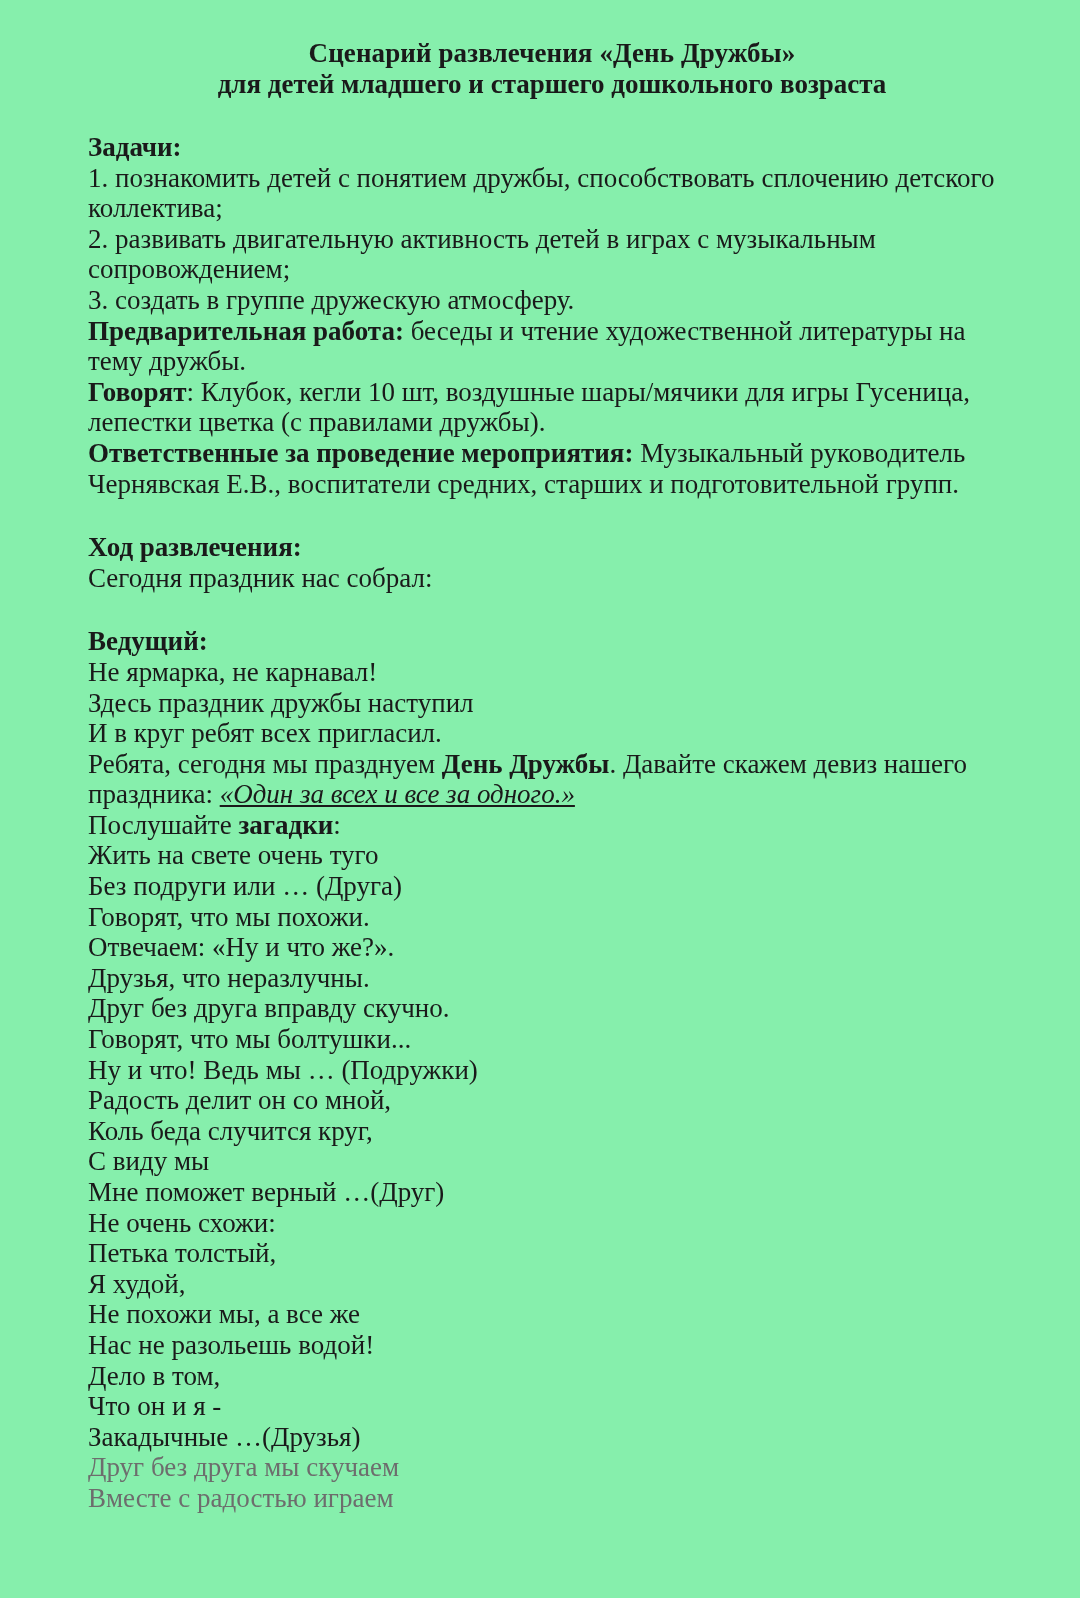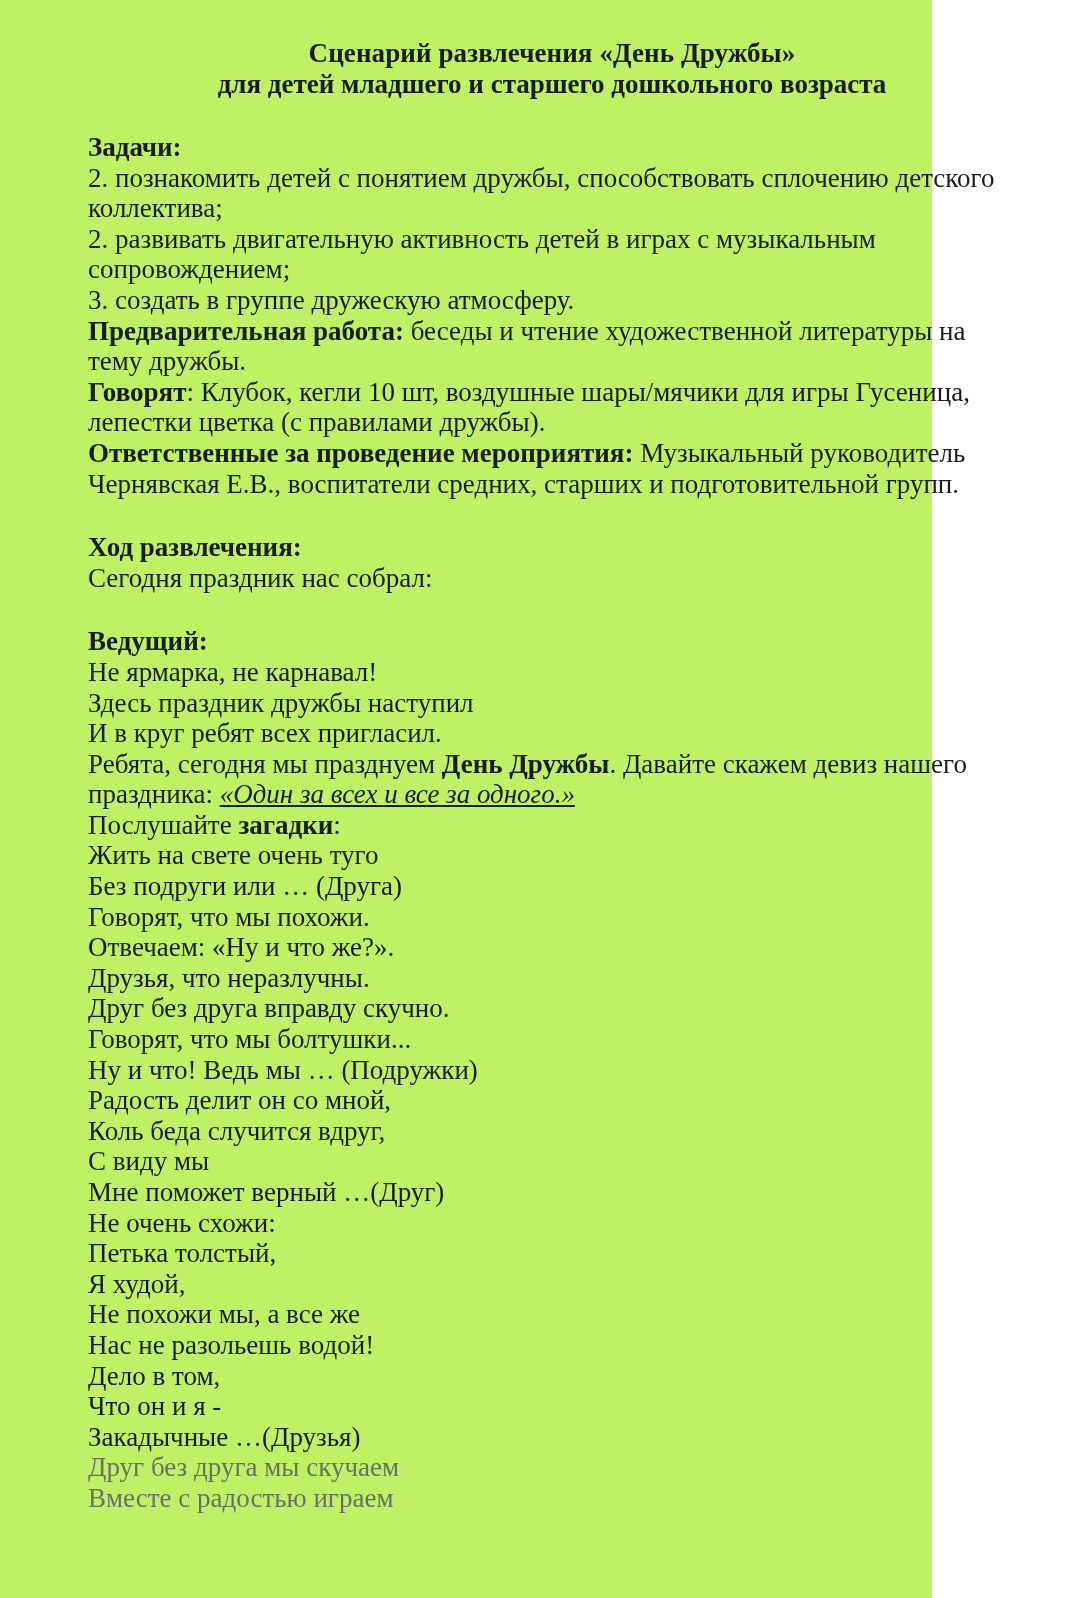--- a/index.html
+++ b/index.html
@@ -12,23 +12,23 @@
     width: 1080px;
     height: 1598px;
     overflow: hidden;
     font-family: "Liberation Serif", "DejaVu Serif", serif;
     color: #1a1a1a;
     -webkit-font-smoothing: antialiased;
   }
 
   .page {
     position: relative;
-    width: 932px;
+    width: 1080px;
     height: 1598px;
-    background: #bef264;
+    background: #86efac;
     box-sizing: border-box;
     padding: 0;
   }
 
   .doc-body {
     position: absolute;
     left: 88px;
     top: 38px;
     width: 928px;
   }
@@ -77,21 +77,21 @@
 
     <div class="title-block">
       <span class="title-line title-line-1">Сценарий развлечения «День Дружбы»</span>
       <span class="title-line title-line-2">для детей младшего и старшего дошкольного возраста</span>
     </div>
 
     <div class="content">
 
       <p class="para b">Задачи:</p>
 
-      <p class="para">2. познакомить детей с понятием дружбы, способствовать сплочению детского коллектива;</p>
+      <p class="para">1. познакомить детей с понятием дружбы, способствовать сплочению детского коллектива;</p>
 
       <p class="para">2. развивать двигательную активность детей в играх с музыкальным сопровождением;</p>
 
       <p class="para">3. создать в группе дружескую атмосферу.</p>
 
       <p class="para"><span class="b">Предварительная работа:</span><span> беседы и чтение художественной литературы на тему дружбы.</span></p>
 
       <p class="para"><span class="b">Говорят</span><span>: Клубок, кегли 10 шт, воздушные шары/мячики для игры Гусеница, лепестки цветка (с правилами дружбы).</span></p>
 
       <p class="para"><span class="b">Ответственные за проведение мероприятия:</span><span> Музыкальный руководитель Чернявская Е.В., воспитатели средних, старших и подготовительной групп.</span></p>
@@ -111,21 +111,21 @@
 
       <p class="para">Жить на свете очень туго</p>
       <p class="para">Без подруги или … (Друга)</p>
       <p class="para">Говорят, что мы похожи.</p>
       <p class="para">Отвечаем: «Ну и что же?».</p>
       <p class="para">Друзья, что неразлучны.</p>
       <p class="para">Друг без друга вправду скучно.</p>
       <p class="para">Говорят, что мы болтушки...</p>
       <p class="para">Ну и что! Ведь мы … (Подружки)</p>
       <p class="para">Радость делит он со мной,</p>
-      <p class="para">Коль беда случится вдруг,</p>
+      <p class="para">Коль беда случится круг,</p>
       <p class="para">С виду мы</p>
       <p class="para">Мне поможет верный …(Друг)</p>
       <p class="para">Не очень схожи:</p>
       <p class="para">Петька толстый,</p>
       <p class="para">Я худой,</p>
       <p class="para">Не похожи мы, а все же</p>
       <p class="para">Нас не разольешь водой!</p>
       <p class="para">Дело в том,</p>
       <p class="para">Что он и я -</p>
       <p class="para">Закадычные …(Друзья)</p>

